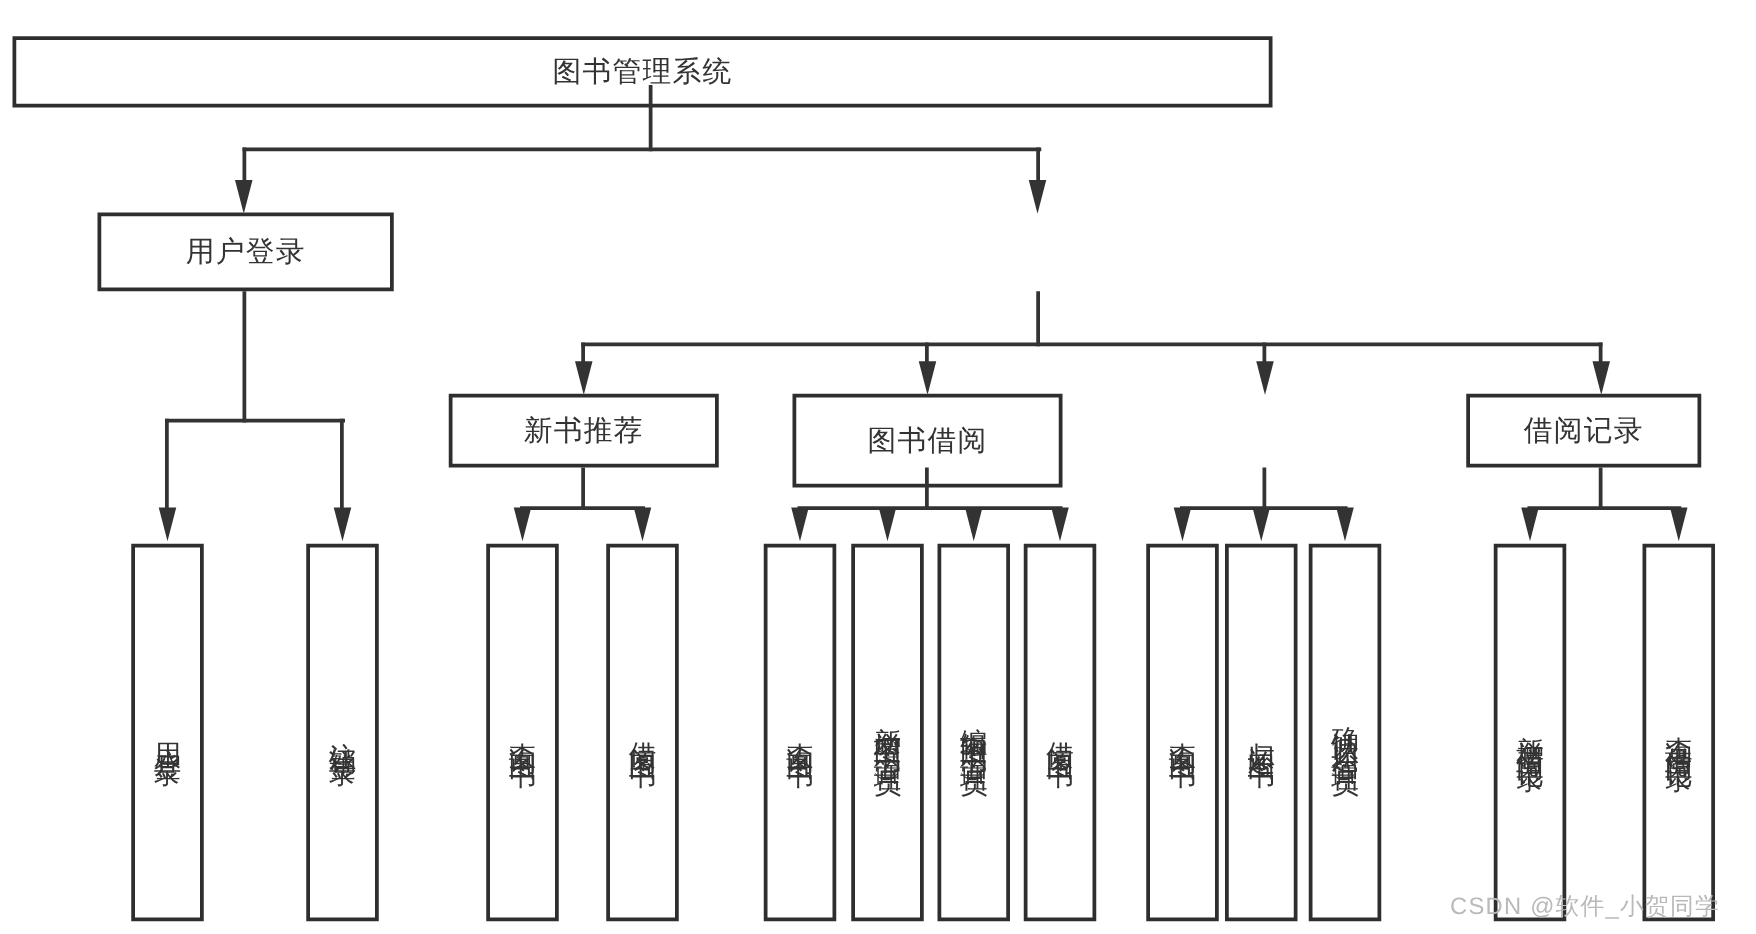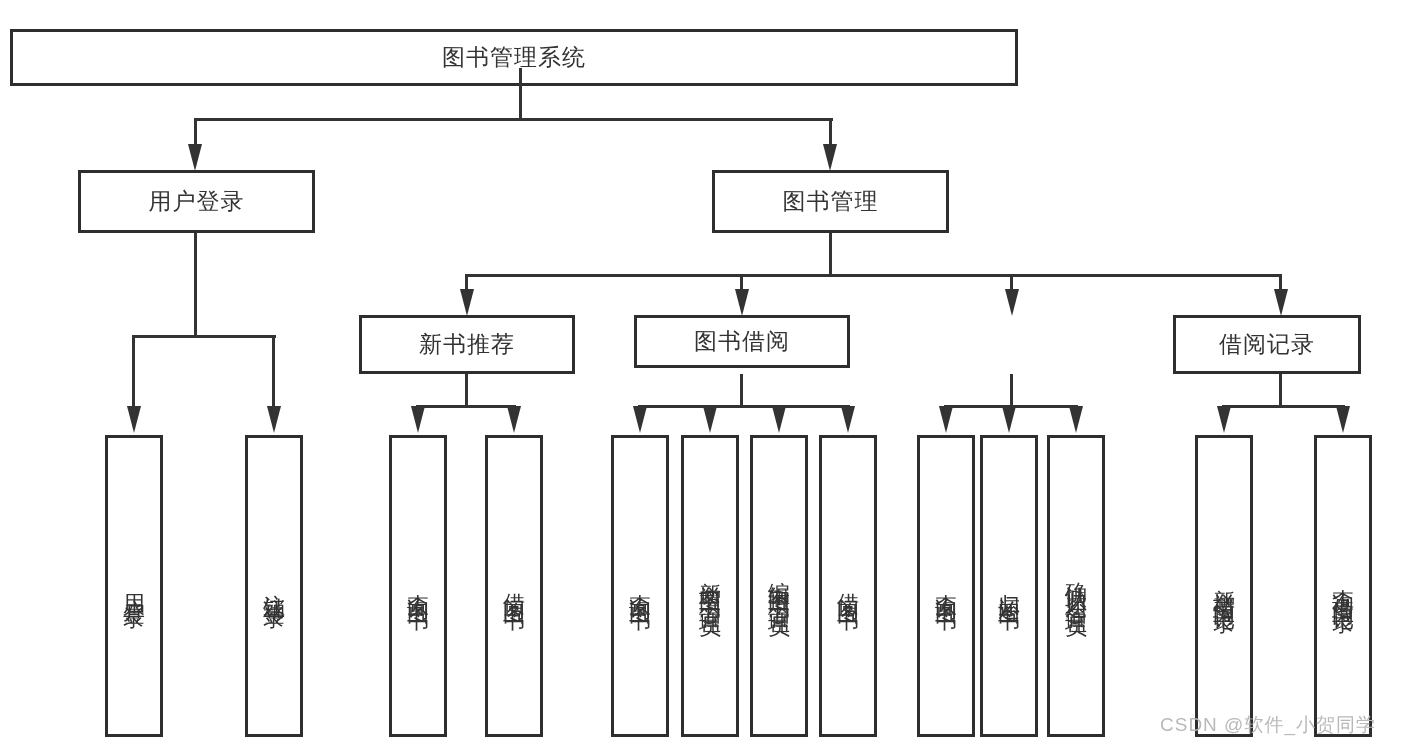--- a/index.html
+++ b/index.html
@@ -46,23 +46,20 @@
   <div class="v-line" style="left:519px;top:68px;height:53px;"></div>
   <div class="h-line" style="left:194px;top:118px;width:639px;"></div>
   <div class="v-line" style="left:194px;top:118px;height:28px;"></div>
   <div class="v-line" style="left:829px;top:118px;height:28px;"></div>
   <div class="arrow" style="left:188px;top:144px;"></div>
   <div class="arrow" style="left:823px;top:144px;"></div>
 
   <div class="node" style="left:78px;top:170px;width:237px;height:63px;">
     <span>用户登录</span>
   </div>
-  <div class="node" style="left:712px;top:170px;width:237px;height:63px;">
-    <span>图书管理</span>
-  </div>
 
   <div class="v-line" style="left:194px;top:233px;height:105px;"></div>
   <div class="h-line" style="left:132px;top:335px;width:144px;"></div>
   <div class="v-line" style="left:132px;top:335px;height:73px;"></div>
   <div class="v-line" style="left:272px;top:335px;height:73px;"></div>
   <div class="arrow" style="left:127px;top:406px;"></div>
   <div class="arrow" style="left:267px;top:406px;"></div>
 
   <div class="v-line" style="left:829px;top:233px;height:44px;"></div>
   <div class="h-line" style="left:465px;top:274px;width:817px;"></div>
@@ -71,21 +68,21 @@
   <div class="v-line" style="left:1010px;top:274px;height:17px;"></div>
   <div class="v-line" style="left:1279px;top:274px;height:17px;"></div>
   <div class="arrow" style="left:460px;top:289px;"></div>
   <div class="arrow" style="left:735px;top:289px;"></div>
   <div class="arrow" style="left:1005px;top:289px;"></div>
   <div class="arrow" style="left:1274px;top:289px;"></div>
 
   <div class="node" style="left:359px;top:315px;width:216px;height:59px;">
     <span>新书推荐</span>
   </div>
-  <div class="node" style="left:634px;top:315px;width:216px;height:53px;">
+  <div class="node" style="left:634px;top:315px;width:216px;height:75px;">
     <span>图书借阅</span>
   </div>
   <div class="node" style="left:1173px;top:315px;width:188px;height:59px;font-family:Liberation Serif, serif;">
     <span>借阅记录</span>
   </div>
 
   <div class="v-line" style="left:465px;top:374px;height:34px;"></div>
   <div class="h-line" style="left:416px;top:405px;width:100px;"></div>
   <div class="arrow" style="left:411px;top:406px;"></div>
   <div class="arrow" style="left:507px;top:406px;"></div>

